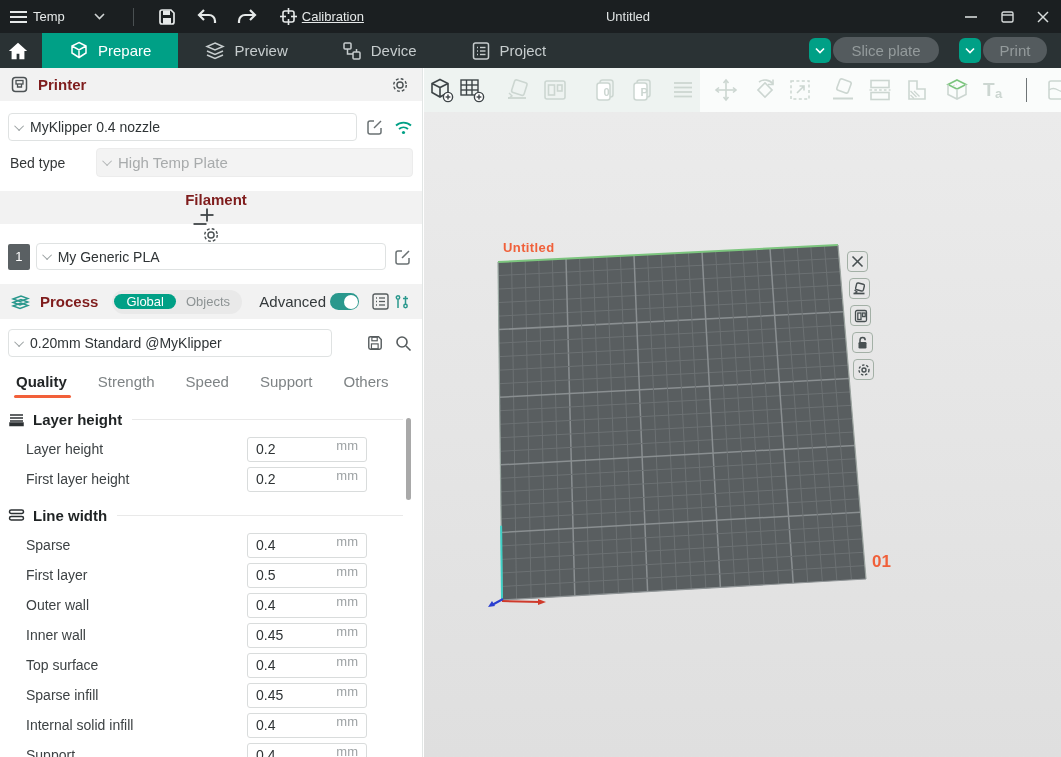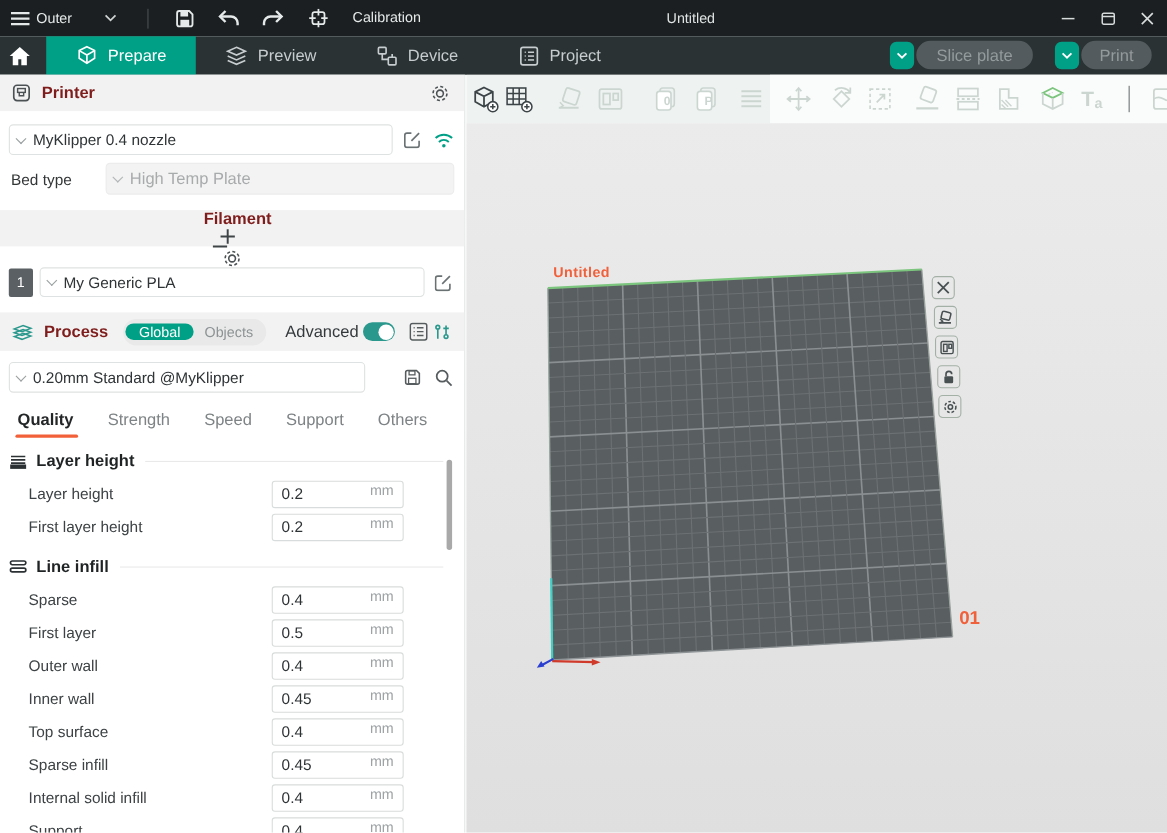--- a/index.html
+++ b/index.html
@@ -8,21 +8,21 @@
   .app { position:relative; width:1061px; height:757px; }
 
   
   .titlebar { position:absolute; left:0; top:0; width:100%; height:33px;
     background:#1b1f21; display:flex; align-items:center; color:#e6e9e9; }
   .tb-left { display:flex; align-items:center; gap:4px; padding-left:10px; }
   .tb-item { display:flex; align-items:center; gap:6px; color:#e6e9e9; }
   .tb-file-label { font-size:13px; }
   .tb-sep { width:1px; height:18px; background:#4a5052; margin:0 14px; }
   .tb-btn { width:30px; height:26px; display:flex; align-items:center; justify-content:center; }
-  .tb-cal { display:flex; gap:23px; margin-left:14px; font-size:13px; }
+  .tb-cal { display:flex; align-items:center; gap:5px; margin-left:14px; font-size:13px;text-decoration:underline; }
   .tb-title { position:absolute; left:628px; top:0; height:33px; line-height:33px;
     transform:translateX(-50%); font-size:13px; color:#dfe3e3; }
   .tb-win { position:absolute; right:0; top:0; height:33px; display:flex; }
   .win-btn { width:36px; height:33px; display:flex; align-items:center; justify-content:center; color:#d7dbdb; }
 
   
   .navbar { position:absolute; left:0; top:33px; width:100%; height:35px;
     background:#2a3234; display:flex; align-items:center; }
   .home-btn { width:36px; height:35px; display:flex; align-items:center; justify-content:center; }
   .nav-tabs { display:flex; height:35px; margin-left:6px; }
@@ -116,21 +116,21 @@
   <div class="titlebar">
     <div class="tb-left">
       <div class="tb-item">
         <svg width="17" height="14" viewBox="0 0 17 14">
             <g stroke="#e6e9e9" stroke-width="2">
               <line x1="0" y1="2" x2="17" y2="2"></line>
               <line x1="0" y1="7" x2="17" y2="7"></line>
               <line x1="0" y1="12" x2="17" y2="12"></line>
             </g>
           </svg>
-        <span class="tb-file-label">Outer</span>
+        <span class="tb-file-label">Temp</span>
       </div>
       <div class="tb-btn" style="margin-left:16px;">
         <svg width="11" height="7" viewBox="0 0 11 7">
             <polyline points="1,1 5.5,5.5 10,1" fill="none" stroke="#cfd3d3" stroke-width="1.6"></polyline>
           </svg>
       </div>
       <div class="tb-sep"></div>
       <div class="tb-btn">
         <svg width="18" height="18" viewBox="0 0 18 18">
             <path d="M2 4a2 2 0 0 1 2-2h9l3 3v9a2 2 0 0 1-2 2H4a2 2 0 0 1-2-2z" fill="none" stroke="#e6e9e9" stroke-width="1.7"></path>
@@ -447,21 +447,21 @@
         </div>
         <div class="pgroup-header">
           <span style="display:flex">
             <svg width="17" height="14" viewBox="0 0 17 14">
               <g fill="none" stroke="#2c3133" stroke-width="1.5">
                 <rect x="1.5" y="2" width="14" height="3.4" rx="1.7"></rect>
                 <rect x="1.5" y="8.5" width="14" height="3.4" rx="1.7"></rect>
               </g>
             </svg>
           </span>
-          <span class="gtitle">Line infill</span>
+          <span class="gtitle">Line width</span>
           <span class="gline"></span>
         </div>
         <div class="prow">
           <span class="plabel">Sparse</span>
           <div class="pinput">
             <input value="0.4" style="">
             <span class="unit">mm</span>
           </div>
         </div>
         <div class="prow">

